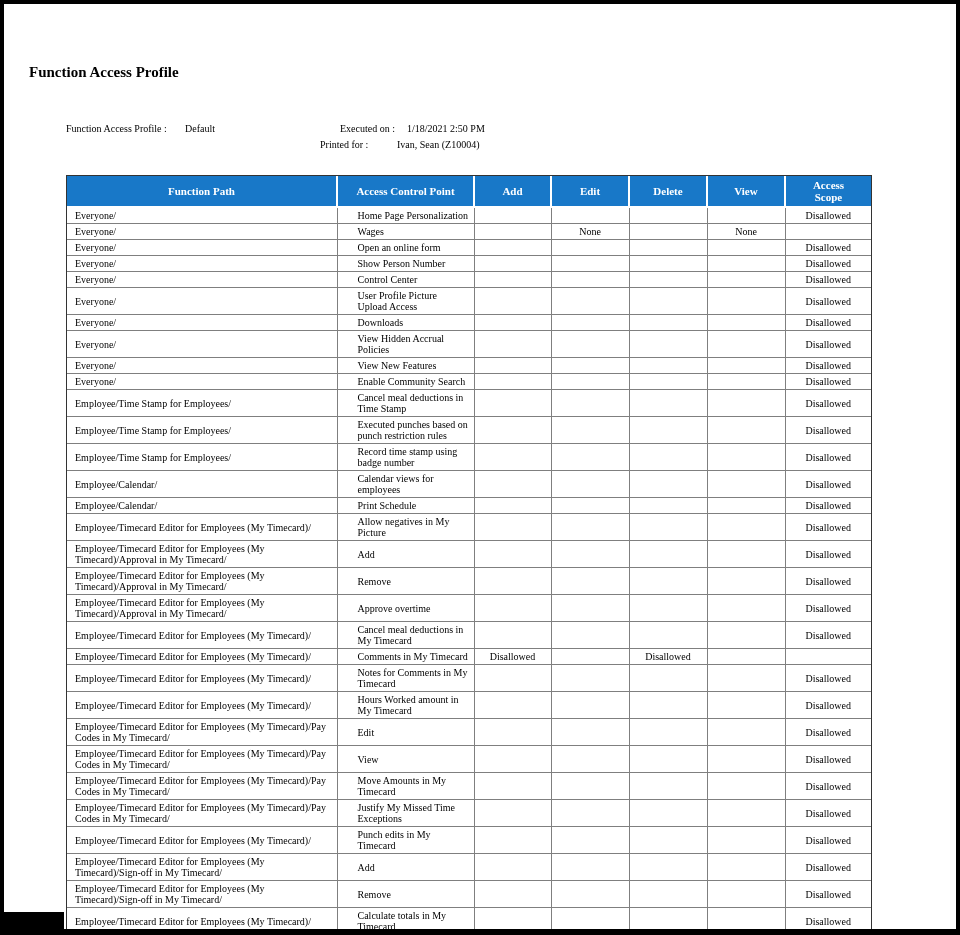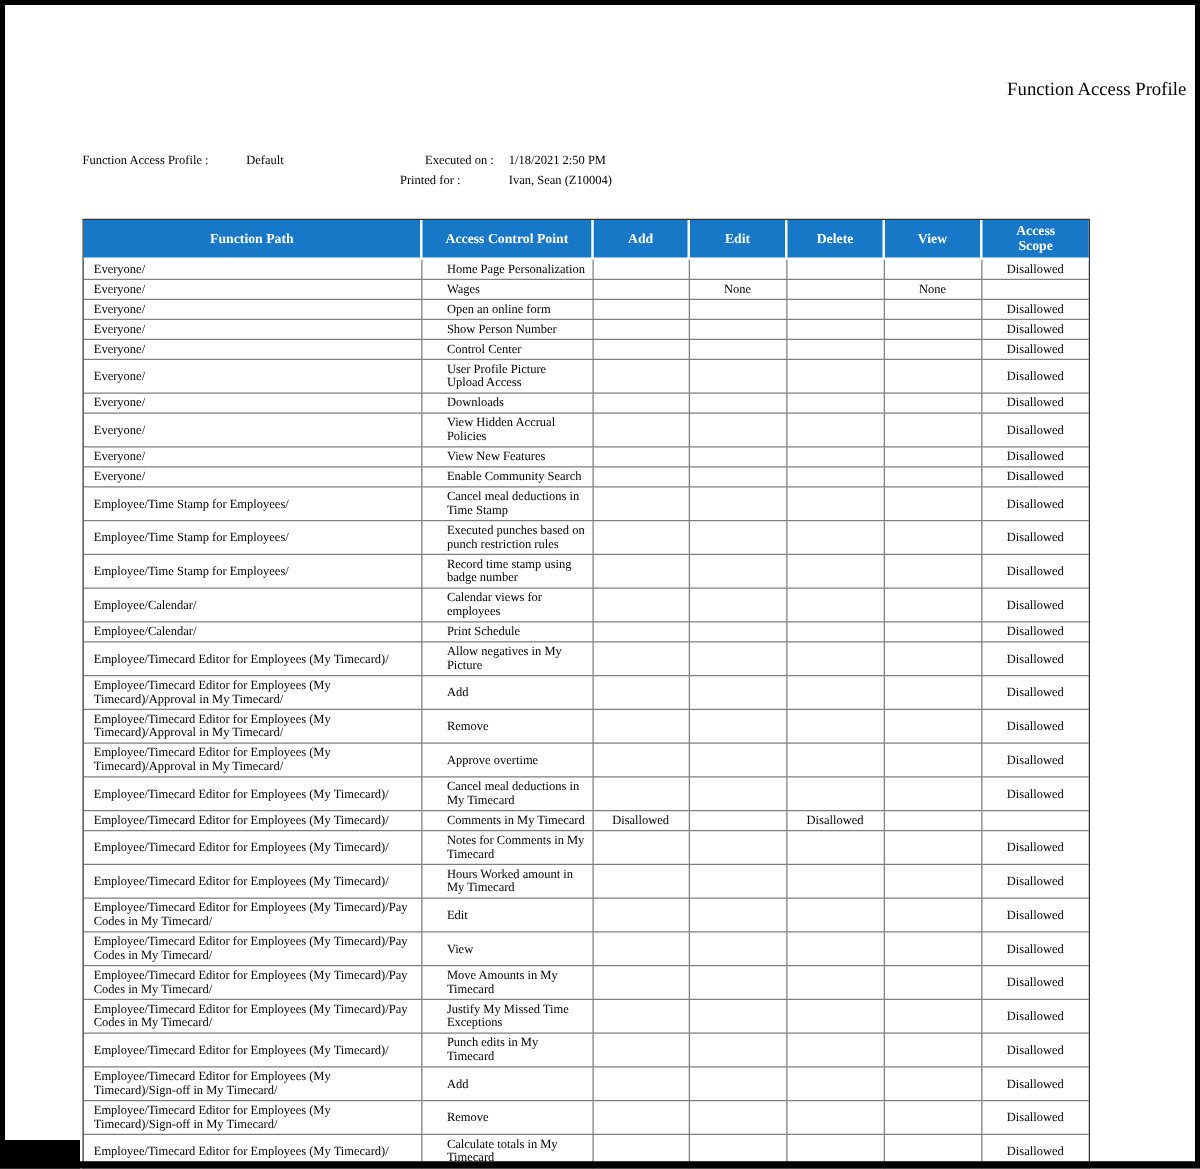--- a/index.html
+++ b/index.html
@@ -5,29 +5,29 @@
   :root { --header-bg: #1878C8; --border-dark: #333333; --border-light: #7f7f7f; }
   * { box-sizing: border-box; }
   html, body { margin: 0; padding: 0; }
   body {
     width: 960px; height: 935px; position: relative; overflow: hidden;
     background: #ffffff; font-family: "Liberation Serif", serif; color: #000;
   }
   .frame { position: absolute; inset: 0; border: 4px solid #000; pointer-events: none; z-index: 30; }
   .title {
     position: absolute; top: 64px; left: 29px; width: 920px;
-    text-align: right; font-size: 15px; font-weight: normal;
+    text-align: left; font-size: 15px; font-weight: bold;
   }
   .info-label, .info-value { position: absolute; font-size: 10px; line-height: 12px; white-space: nowrap; }
   .pos-profile-label { left: 66px;  top: 123px; }
-  .pos-profile-value { left: 185px; top: 123px; margin-left: 12px; }
+  .pos-profile-value { left: 185px; top: 123px; }
   .pos-exec-label    { left: 340px; top: 123px; }
   .pos-exec-value    { left: 407px; top: 123px; }
   .pos-printed-label { left: 320px; top: 139px; }
-  .pos-printed-value { left: 407px; top: 139px; text-align: right; }
+  .pos-printed-value { left: 397px; top: 139px; text-align: right; }
 
   .table-wrap {
     position: absolute; left: 66px; top: 175px; width: 806px;
     border: 1px solid var(--border-dark); z-index: 5;
   }
   table { border-collapse: collapse; table-layout: fixed; width: 804px; font-size: 10px; }
   th {
     background: var(--header-bg); color: #fff; font-weight: bold; font-size: 11px;
     height: 31px; text-align: center; vertical-align: middle; line-height: 12px; padding: 0;
     border: 2px solid #fff; border-top: none;

